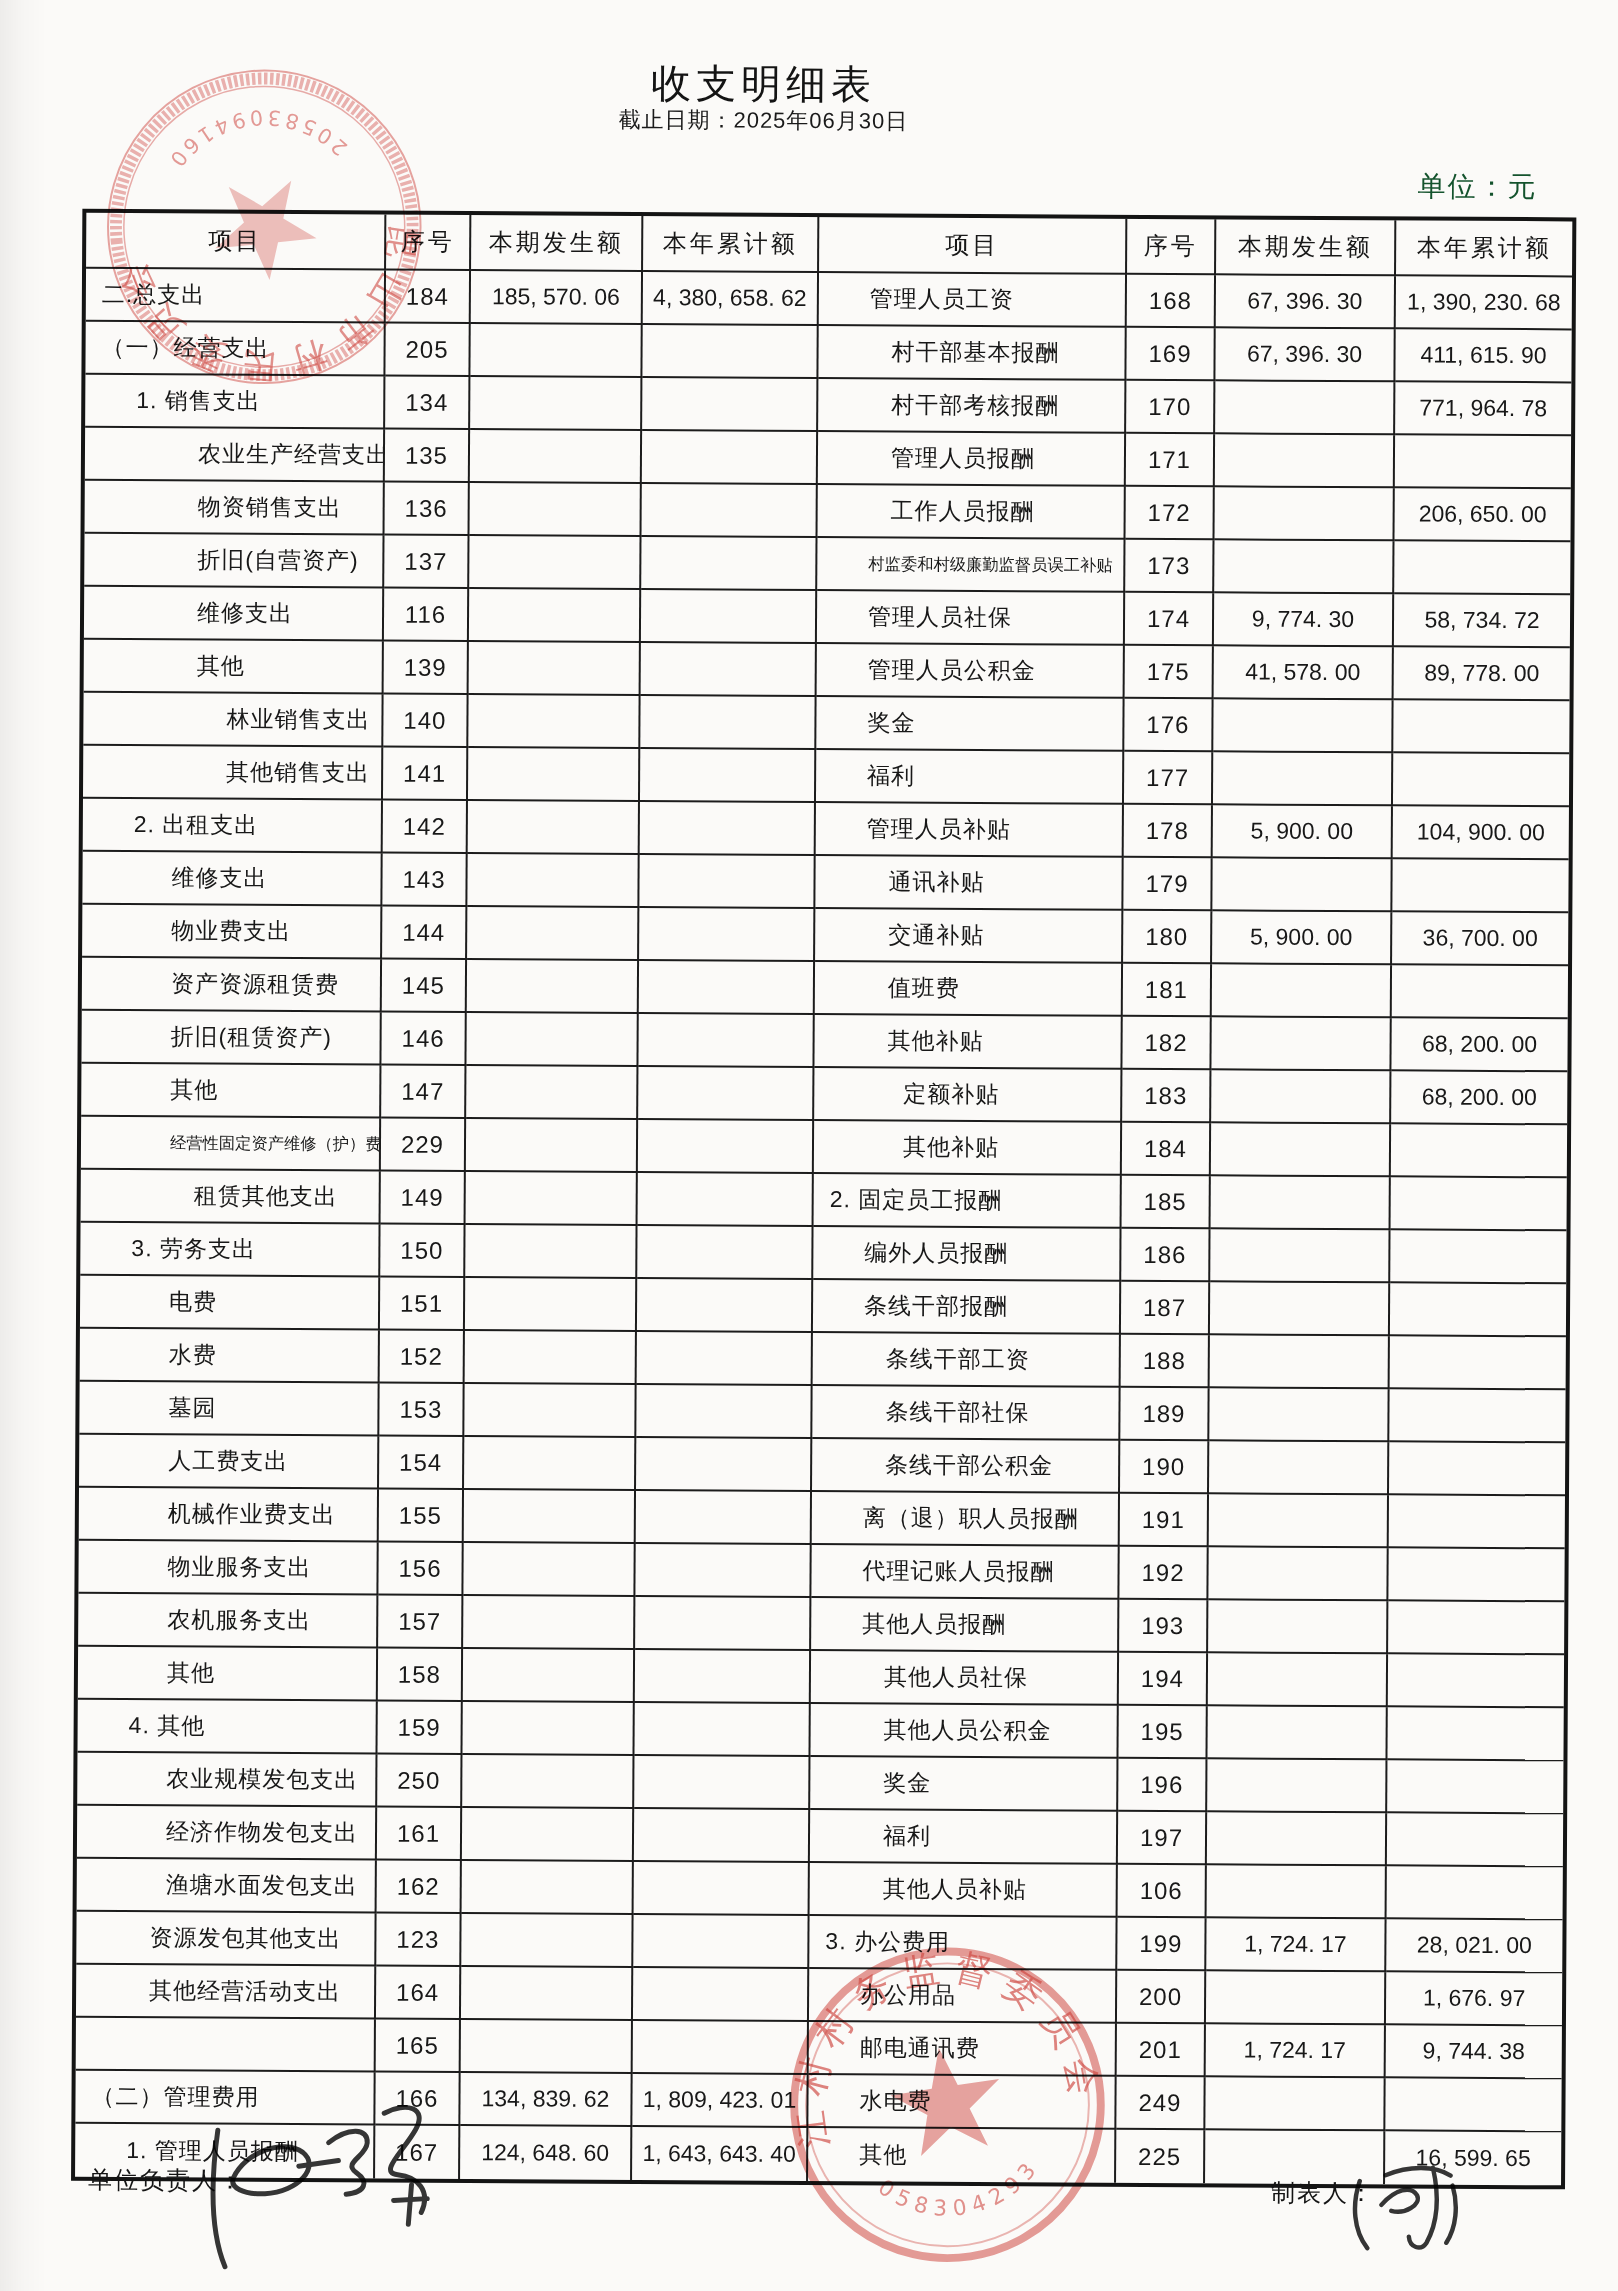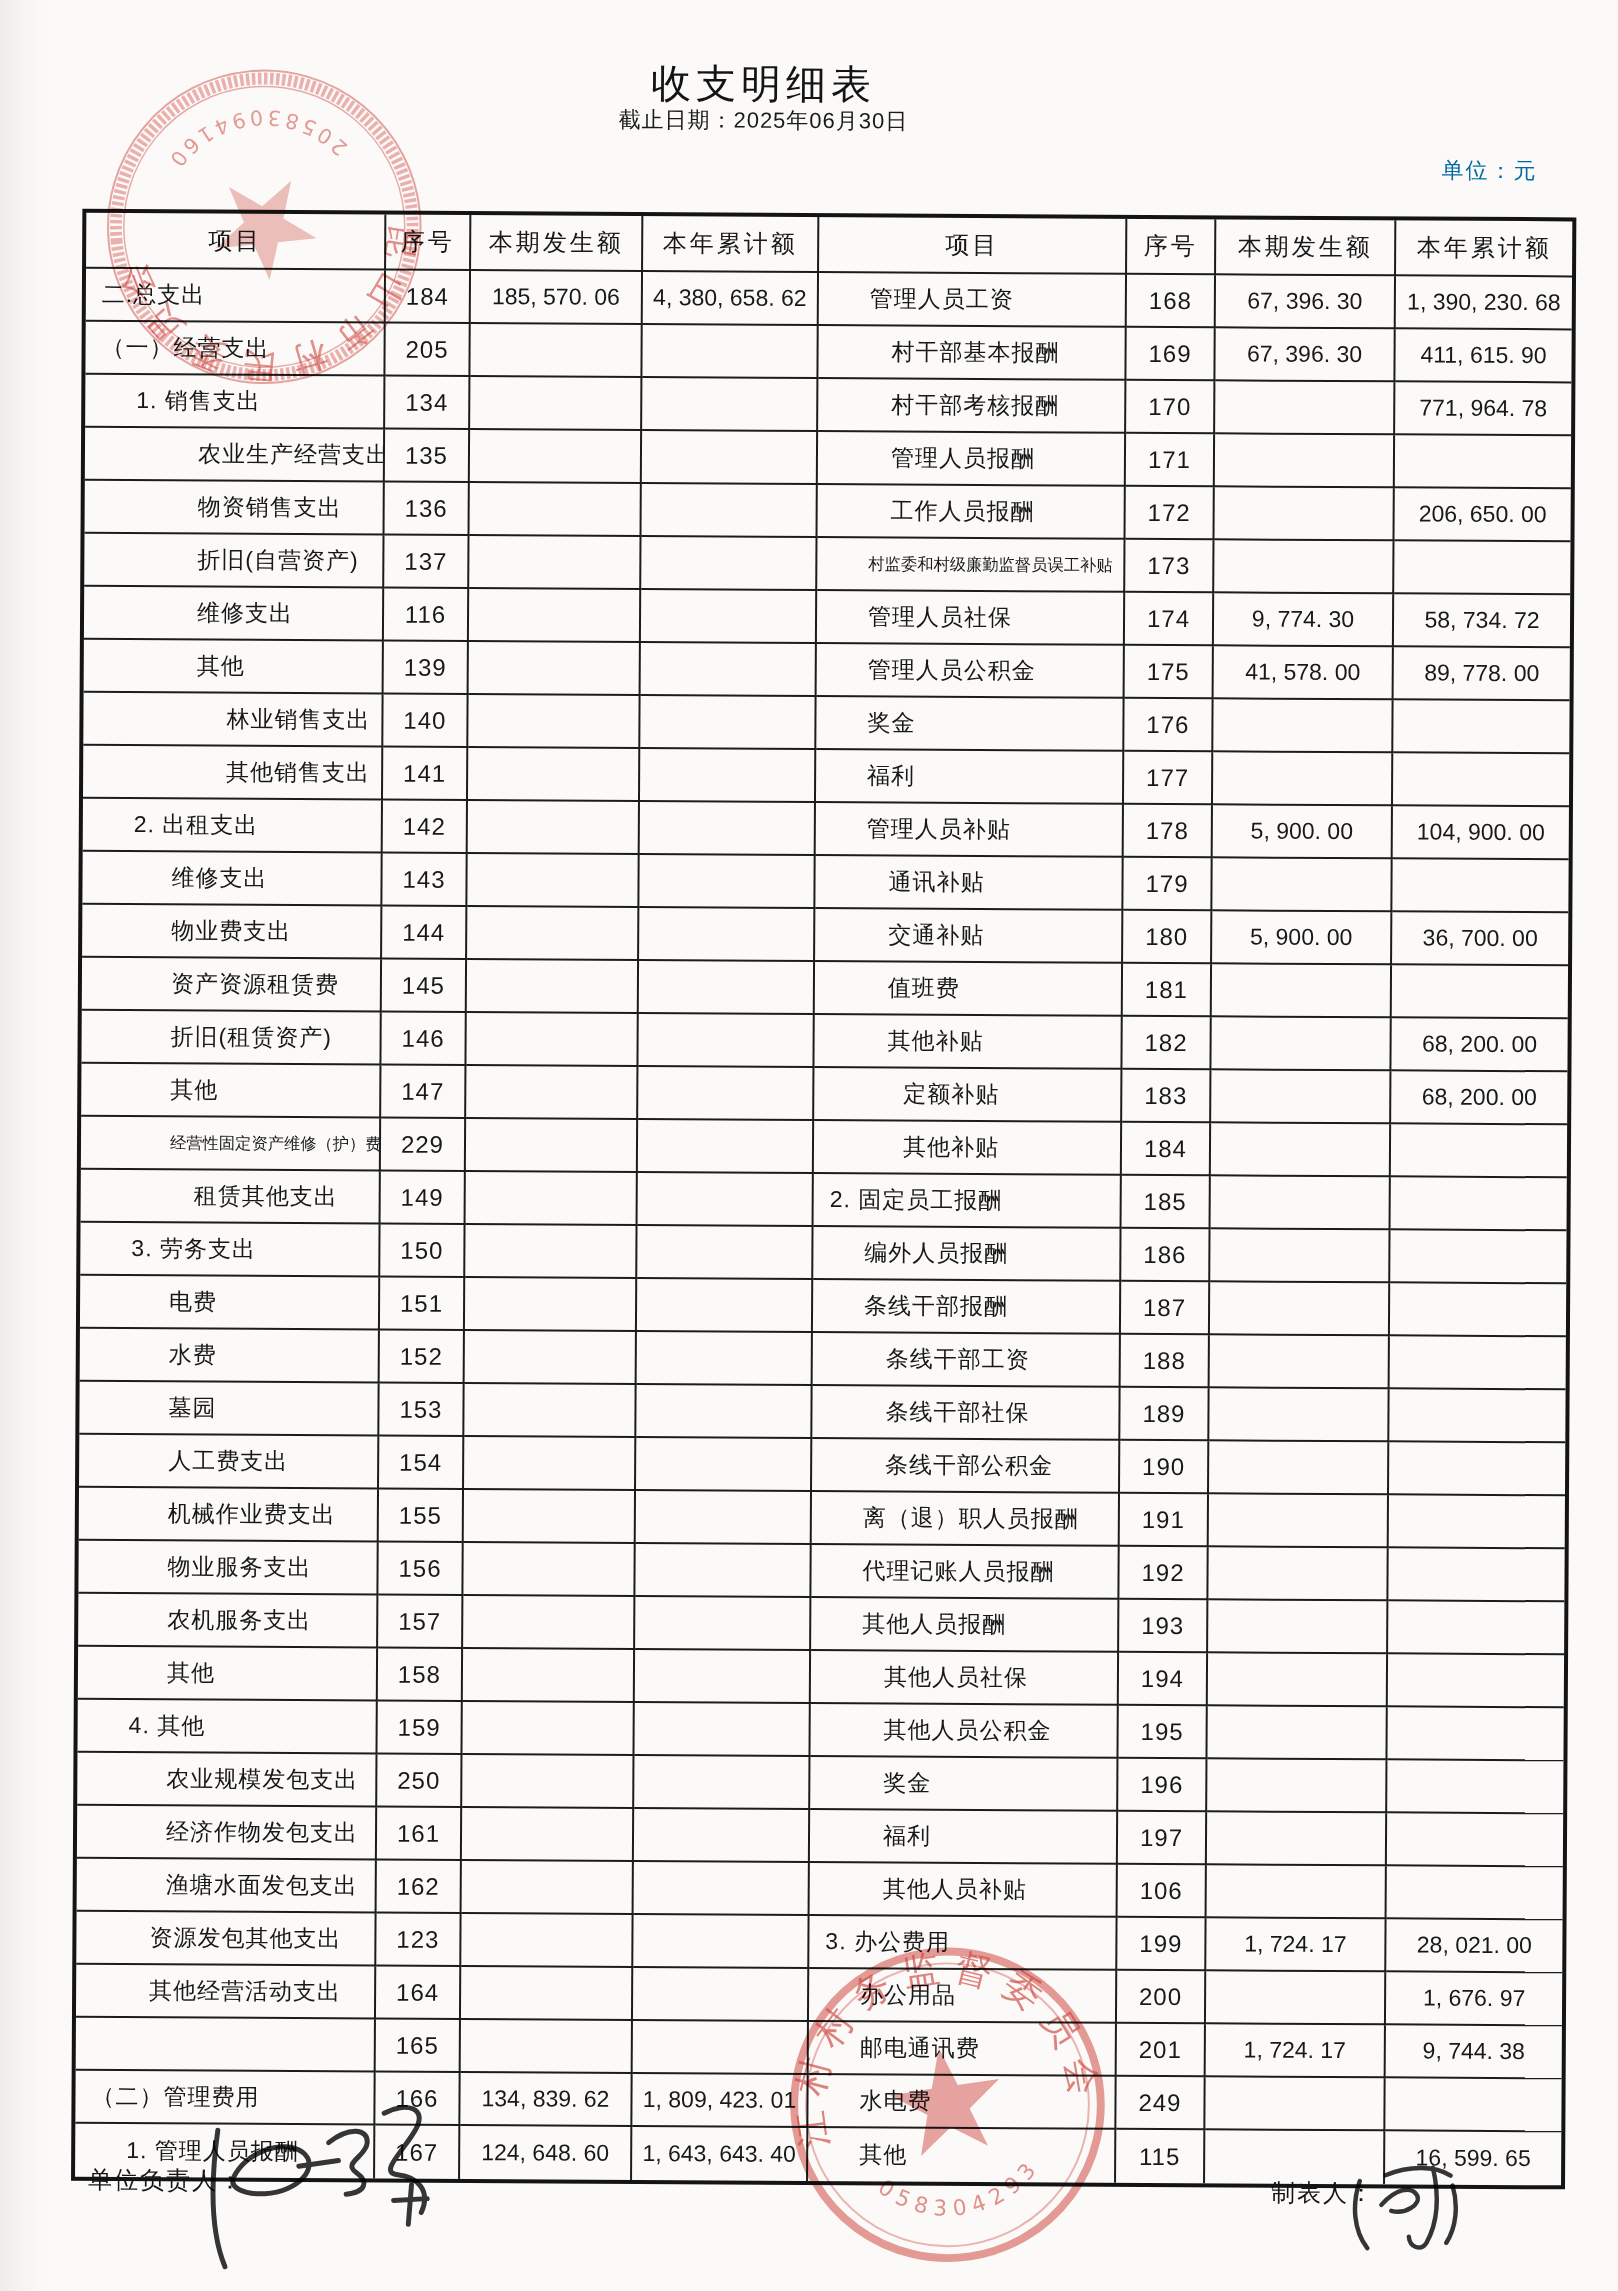--- a/index.html
+++ b/index.html
@@ -9,21 +9,21 @@
       linear-gradient(90deg, rgba(0,0,0,0.055) 0px, rgba(0,0,0,0.02) 22px, rgba(0,0,0,0) 46px),
       linear-gradient(0deg, #fbfaf8, #fbfaf8);
     font-family:"Liberation Sans","DejaVu Sans",sans-serif;
     color:#161616;
   }
   .sheet{position:absolute;inset:0;transform:rotate(0.33deg);transform-origin:50% 50%;}
   .doc-title{position:absolute;top:57px;left:0;width:1515px;text-align:center;
     font-size:40px;letter-spacing:5px;color:#141414;}
   .doc-date{position:absolute;top:106px;left:0;width:1515px;text-align:center;
     font-size:22px;letter-spacing:1px;color:#1a1a1a;}
-  .doc-unit{position:absolute;top:152px;right:87px;font-size:22px;letter-spacing:2px;color:#0369a1;}
+  .doc-unit{position:absolute;top:164px;right:87px;font-size:28px;letter-spacing:2px;color:#14532d;}
 
   .grid{
     position:absolute;left:77px;top:213px;
     display:grid;
     grid-template-columns:300px 85px 172px 176px 308px 89px 180px 176px;
     grid-template-rows:56px repeat(36,53px);
     border:4px solid #141414;
     background:transparent;
   }
   .cell{
@@ -342,21 +342,21 @@
       <div class="cell c-amt">1, 809, 423. 01</div>
       <div class="cell c-item" style="padding-left: 51px;">水电费</div>
       <div class="cell c-no">249</div>
       <div class="cell c-amt"></div>
       <div class="cell c-amt"></div>
       <div class="cell c-item last" style="padding-left: 51px;">1. 管理人员报酬</div>
       <div class="cell c-no last">167</div>
       <div class="cell c-amt last">124, 648. 60</div>
       <div class="cell c-amt last">1, 643, 643. 40</div>
       <div class="cell c-item last" style="padding-left: 51px;">其他</div>
-      <div class="cell c-no last">115</div>
+      <div class="cell c-no last">225</div>
       <div class="cell c-amt last"></div>
       <div class="cell c-amt last">16, 599. 65</div>
     </div>
 
   <div class="footer-label" id="footer-left">单位负责人：</div>
   <div class="footer-label" id="footer-right">制表人：</div>
 
   <svg class="stamp" style="left:81px;top:52px;" width="356" height="356" viewBox="0 0 360 360">
     <defs>
       <path id="s1t" d="M 52,180 A 128,128 0 1 1 308,180"></path>

